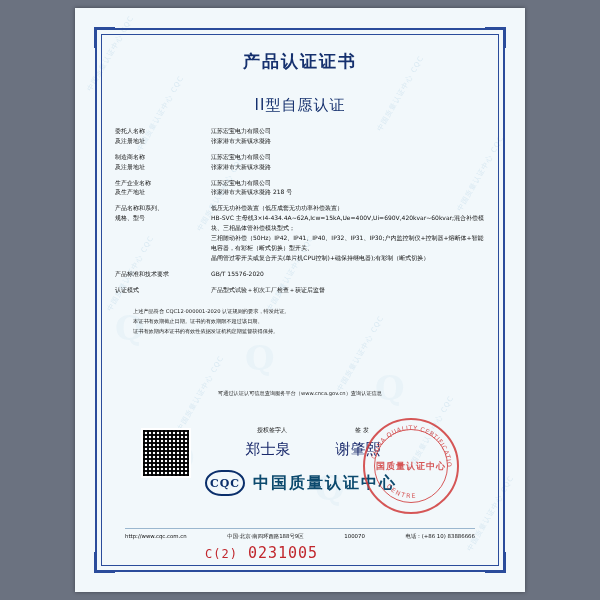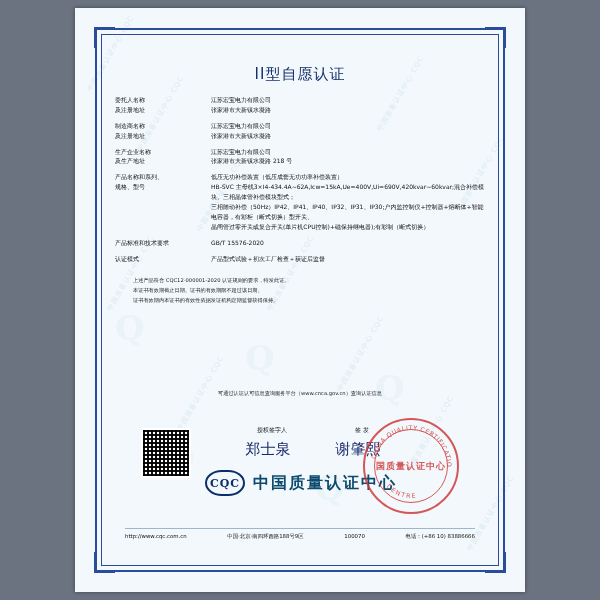--- a/index.html
+++ b/index.html
@@ -266,20 +266,21 @@
 
   <div class="frame">
     <div class="corner tl"></div>
     <div class="corner tr"></div>
     <div class="corner bl"></div>
     <div class="corner br"></div>
   </div>
 
   <div class="content">
 
+    <div class="title">产品认证证书</div>
     <div class="subtitle">II型自愿认证</div>
 
 
     <table class="info">
       <tbody>
           <tr>
         <td class="lbl" style="white-space:pre-line">委托人名称
 及注册地址</td>
         <td class="val" style="white-space:pre-line">江苏宏宝电力有限公司
 张家港市大新镇水凝路</td>
@@ -359,16 +360,20 @@
     </div>
 
     <div class="footer">
       <div class="hr"></div>
       <div class="row2">
         <span><span>http://</span><span>www.cqc.com.cn</span></span>
         <span>中国·北京·南四环西路188号9区</span>
         <span>100070</span>
         <span><span>电话：</span><span>(+86 10) 83886666</span></span>
       </div>
+      <div class="serial">
+        <span class="pre">C(2)</span>
+        <span>0231005</span>
+      </div>
     </div>
 
   </div>
 </div>
 
 </body></html>

